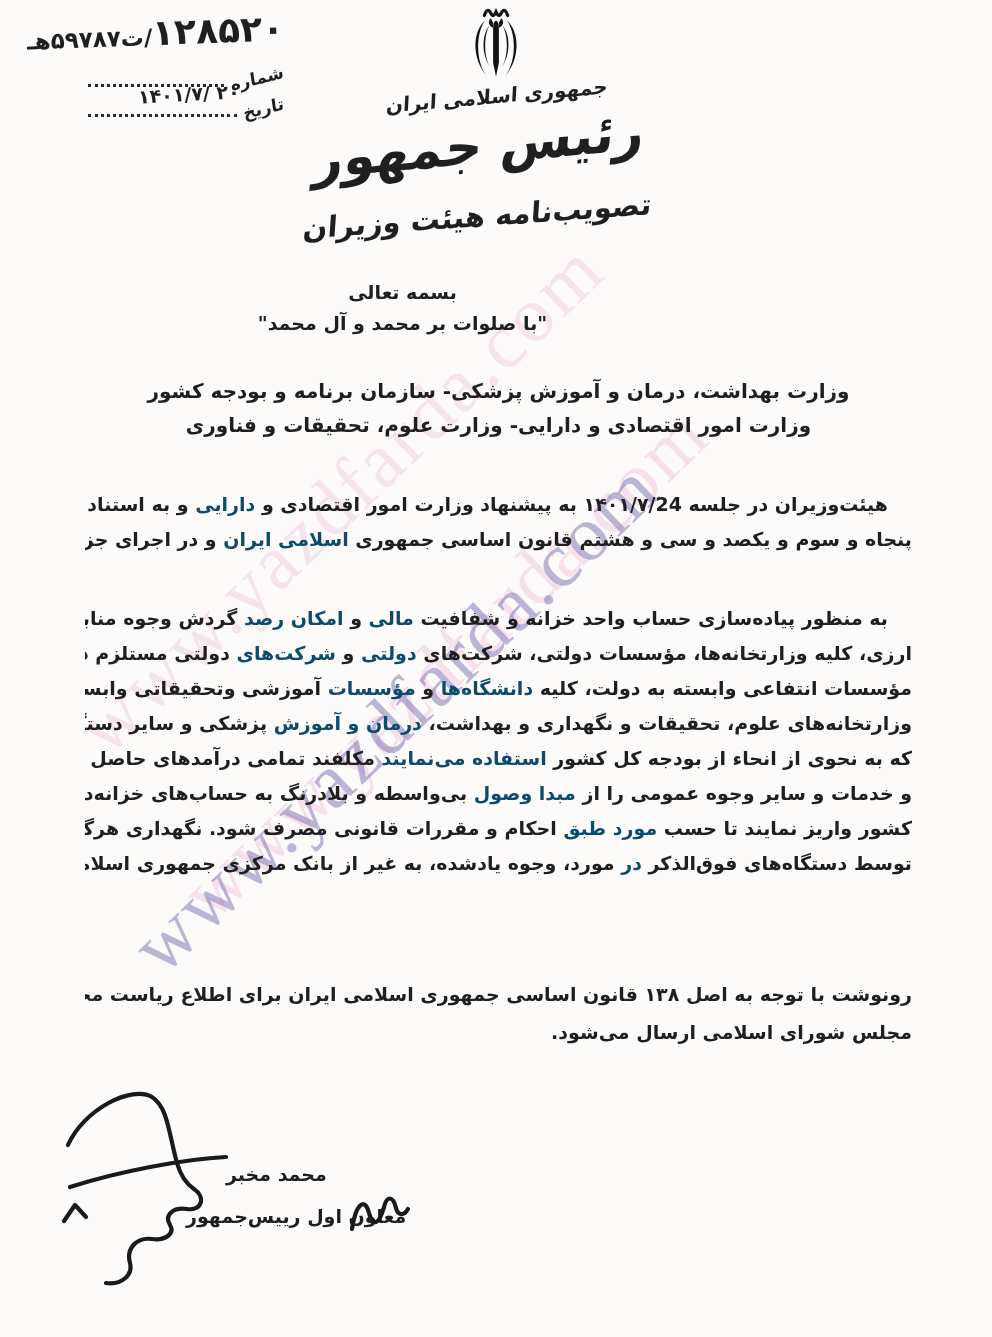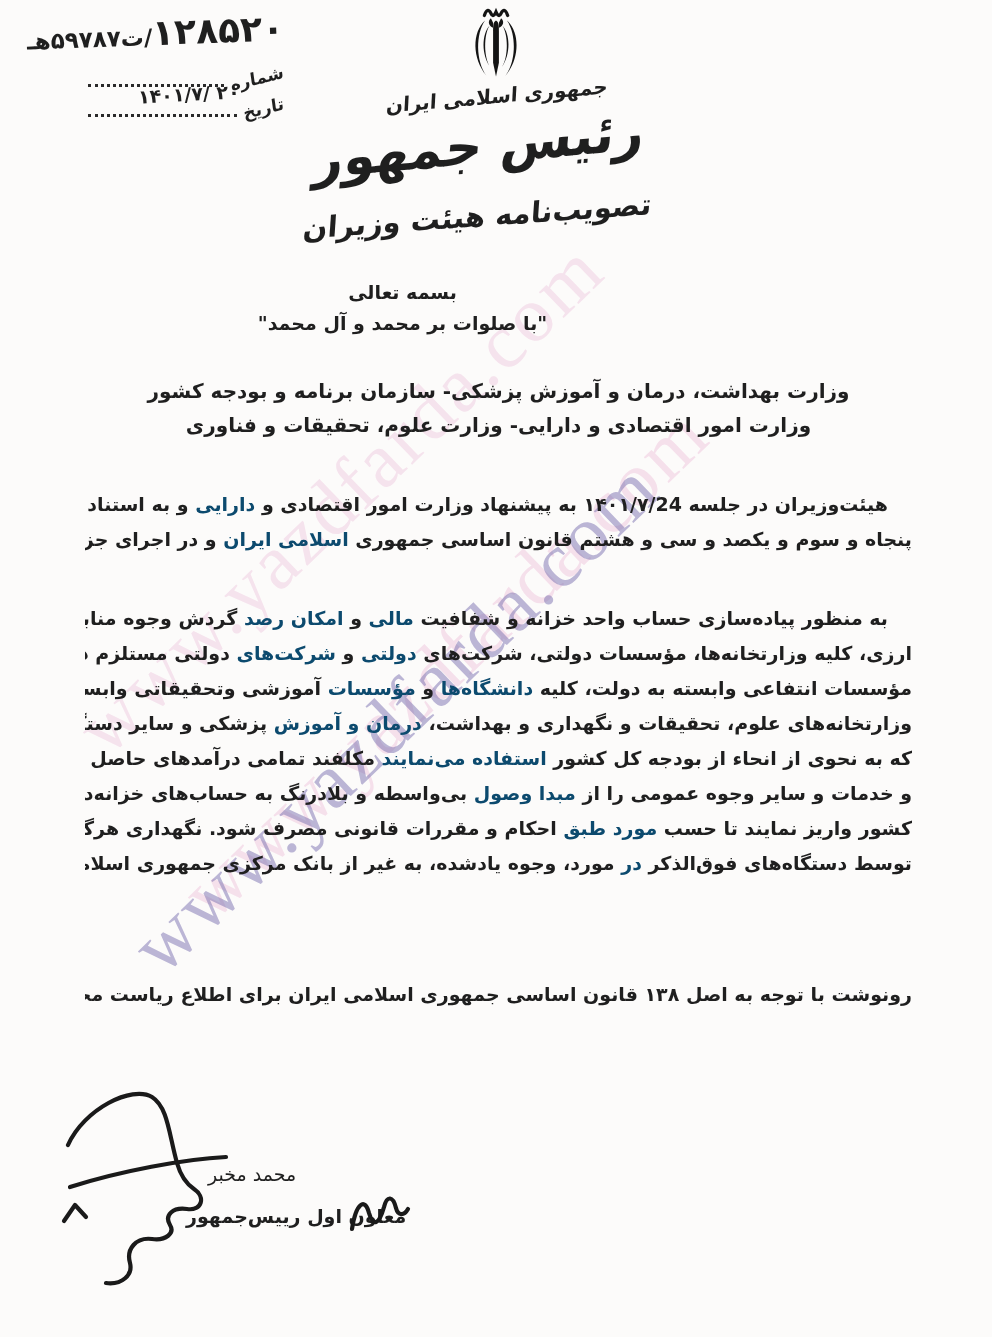--- a/index.html
+++ b/index.html
@@ -60,21 +60,21 @@
   .para1 .line:first-child { padding-right:24px; }
   .para2 { top:601px; }
   .para2 .line:first-child { padding-right:24px; }
   .post  { top:975px; }
   .post .line { line-height:38px; }
   .line { direction:rtl; }
   .wm-tint { color:#0c4a6e; }
 
   
   .sig-svg { position:absolute; left:40px; top:1083px; z-index:3; }
-  .sig-name  { position:absolute; left:208px; top:1163px; font-size:19px; font-weight:normal; direction:rtl; z-index:2; white-space:nowrap; }
+  .sig-name  { position:absolute; left:226px; top:1163px; font-size:19px; font-weight:bold; direction:rtl; z-index:2; white-space:nowrap; }
   .sig-title { position:absolute; left:186px; top:1205px; font-size:19px; font-weight:bold; direction:rtl; z-index:2; white-space:nowrap; }
 </style>
 </head>
 <body>
 
 <div class="page">
 
   <div class="wm wm-pink1">www.yazdfarda.com</div>
   <div class="wm wm-pink2">www.yazdfarda.com</div>
   <div class="wm wm-main">www.yazdfarda.com</div>
@@ -131,20 +131,21 @@
       <div class="line"><span>مؤسسات انتفاعی وابسته به دولت، کلیه </span><span class="wm-tint">دانشگاه‌ها</span><span> و </span><span class="wm-tint">مؤسسات</span><span> آموزشی وتحقیقاتی وابسته به</span></div>
       <div class="line"><span>وزارتخانه‌های علوم، تحقیقات و نگهداری و بهداشت، </span><span class="wm-tint">درمان و آموزش</span><span> پزشکی و سایر دستگاه‌های اجرایی</span></div>
       <div class="line"><span>که به نحوی از انحاء از بودجه کل کشور </span><span class="wm-tint">استفاده می‌نمایند</span><span> مکلفند تمامی درآمدهای حاصل از فروش</span></div>
       <div class="line"><span>و خدمات و سایر وجوه عمومی را از </span><span class="wm-tint">مبدا وصول</span><span> بی‌واسطه و بلادرنگ به حساب‌های خزانه‌داری کل</span></div>
       <div class="line"><span>کشور واریز نمایند تا حسب </span><span class="wm-tint">مورد طبق</span><span> احکام و مقررات قانونی مصرف شود. نگهداری هرگونه حساب</span></div>
       <div class="line"><span>توسط دستگاه‌های فوق‌الذکر </span><span class="wm-tint">در</span><span> مورد، وجوه یادشده، به غیر از بانک مرکزی جمهوری اسلامی ایران در</span></div>
     </div>
 
   <div class="block para post fa">
       <div class="line"><span>رونوشت با توجه به اصل ۱۳۸ قانون اساسی جمهوری اسلامی ایران برای اطلاع ریاست محترم</span></div>
+      <div class="line"><span>مجلس شورای اسلامی ارسال می‌شود.</span></div>
     </div>
 
   <svg class="sig-svg" width="400" height="215" viewBox="0 0 400 215">
     <g fill="none" stroke="#1a1a1a" stroke-width="4.2" stroke-linecap="round" stroke-linejoin="round">
       <path d="M28 62 C44 26 92 2 112 14 C128 24 129 52 137 80 C141 94 148 102 154 106 C166 114 162 128 147 126 C133 124 124 132 130 142 C135 150 126 158 112 156 C96 154 86 166 90 180 C93 192 82 202 66 200"></path>
       <path d="M30 104 C80 88 145 76 186 74"></path>
       <path d="M24 138 L35 122 L46 134"></path>
       <path d="M312 146 C316 120 325 114 329 130 C333 144 339 142 344 124 C347 112 353 113 356 125 C358 133 364 133 368 126"></path>
     </g>
   </svg>

